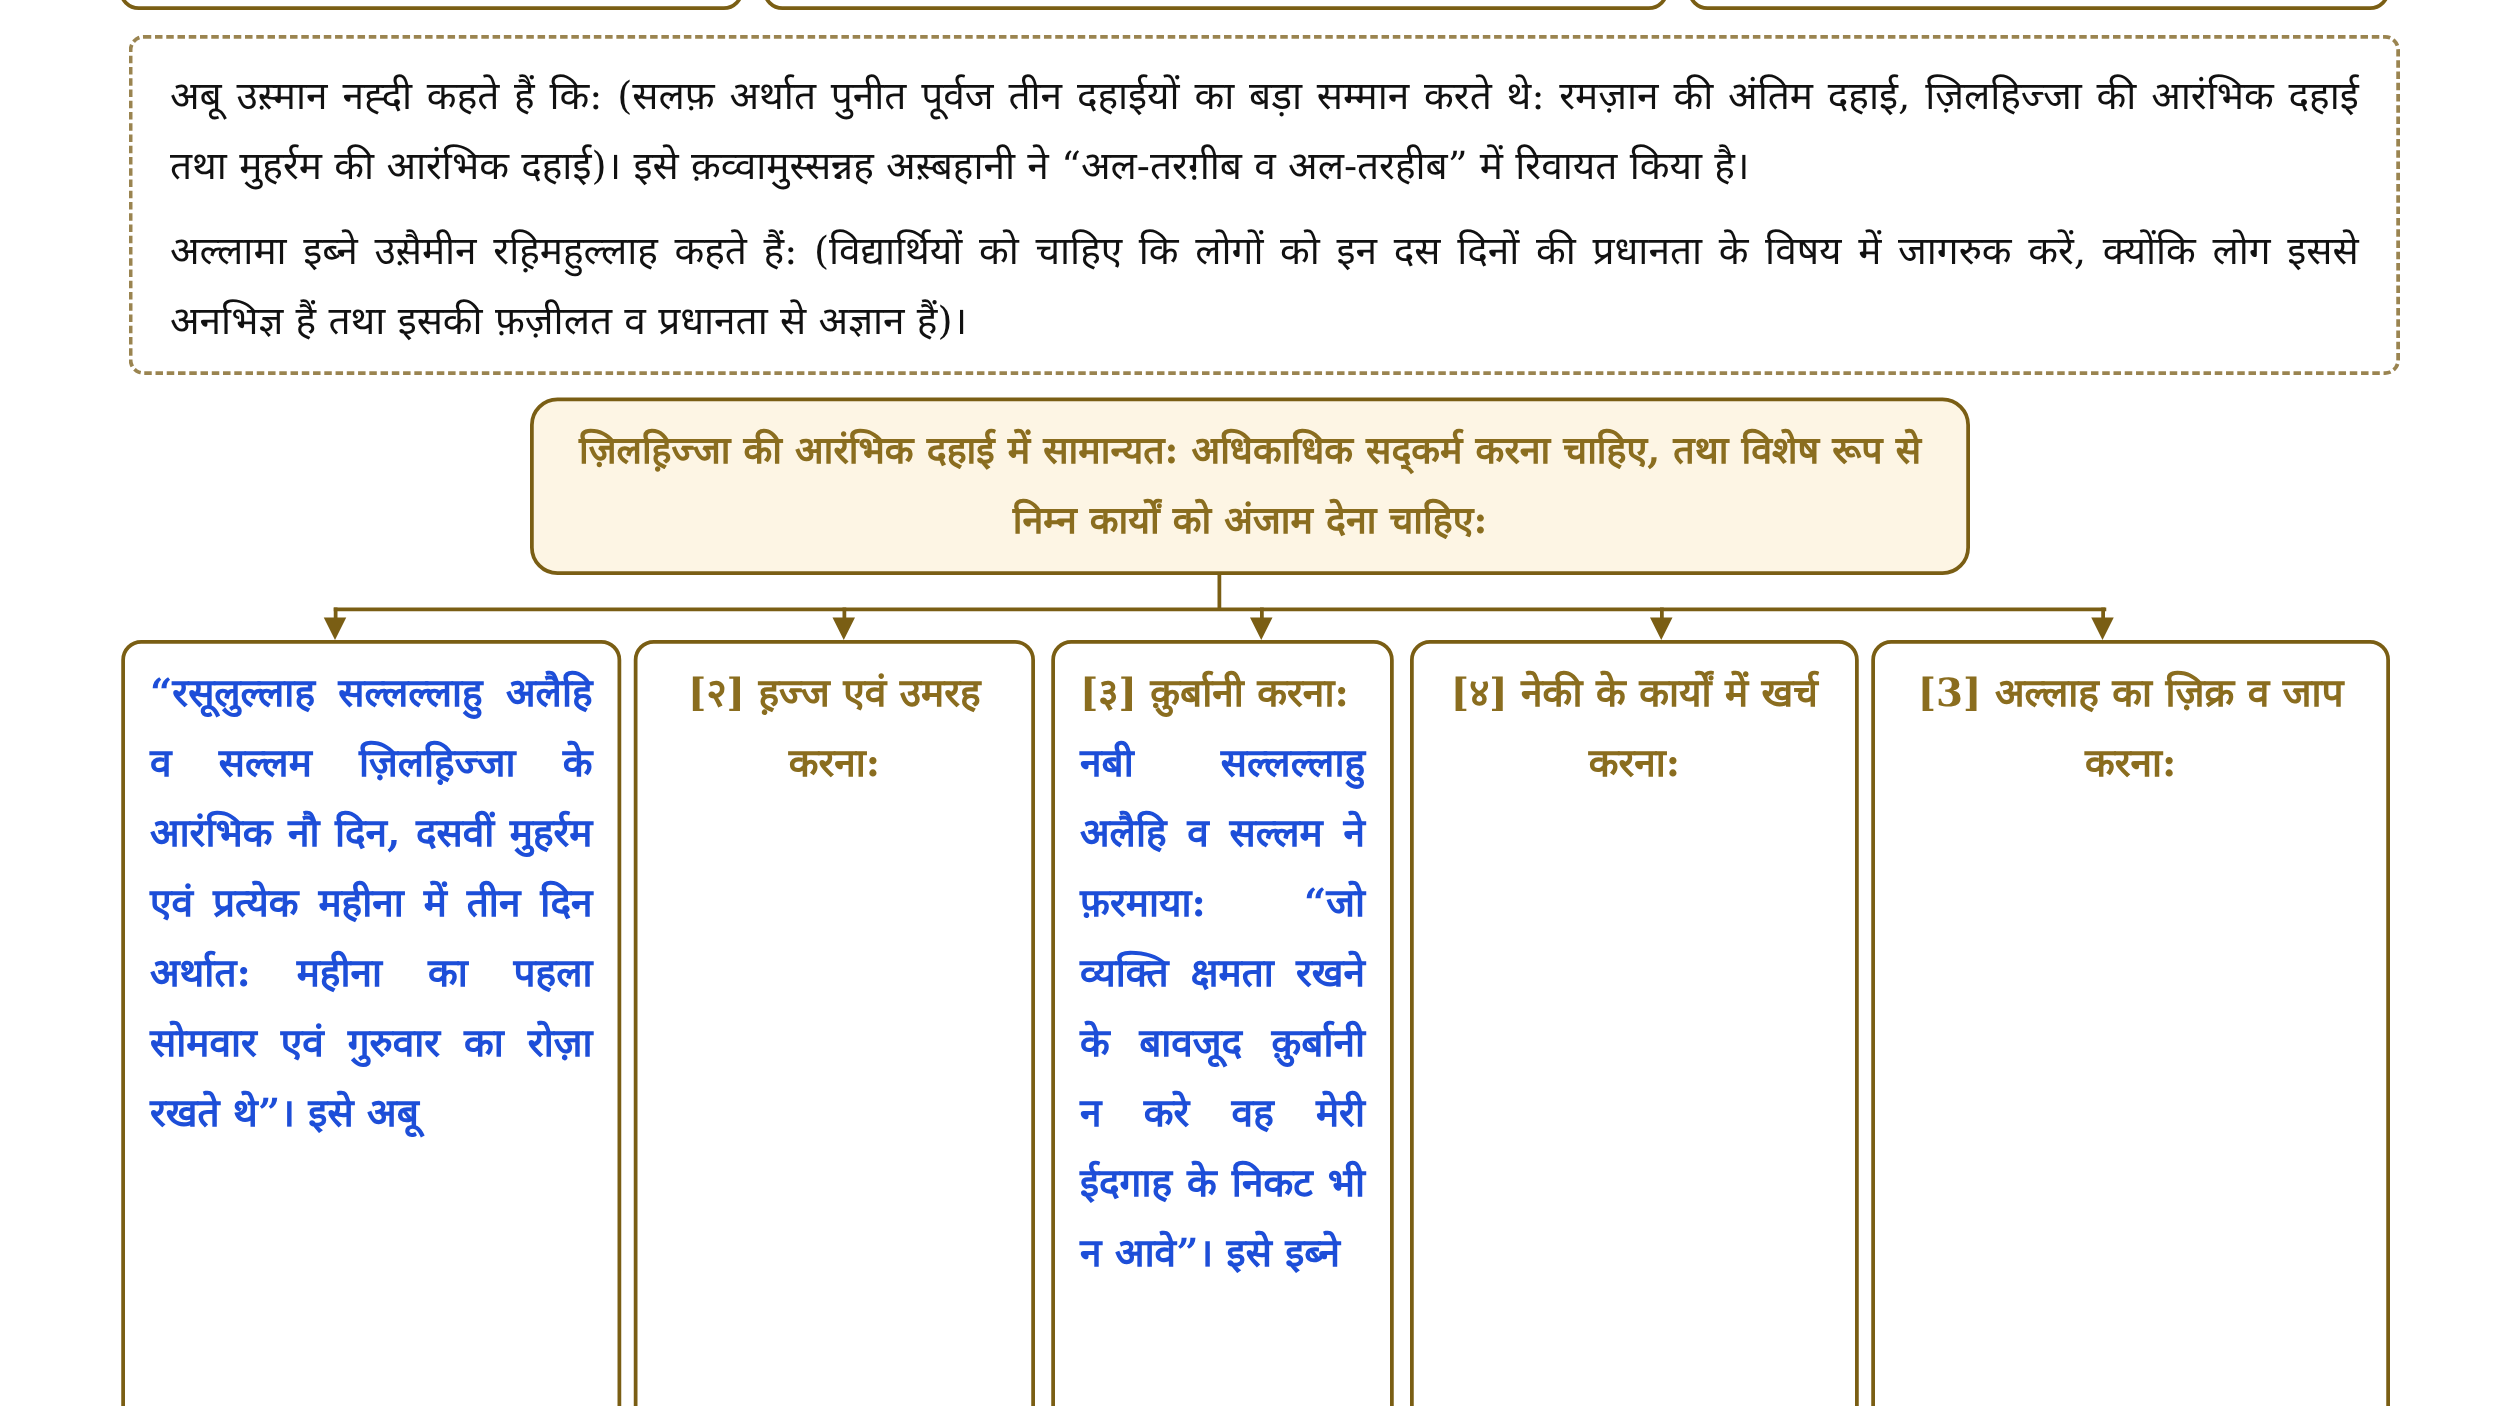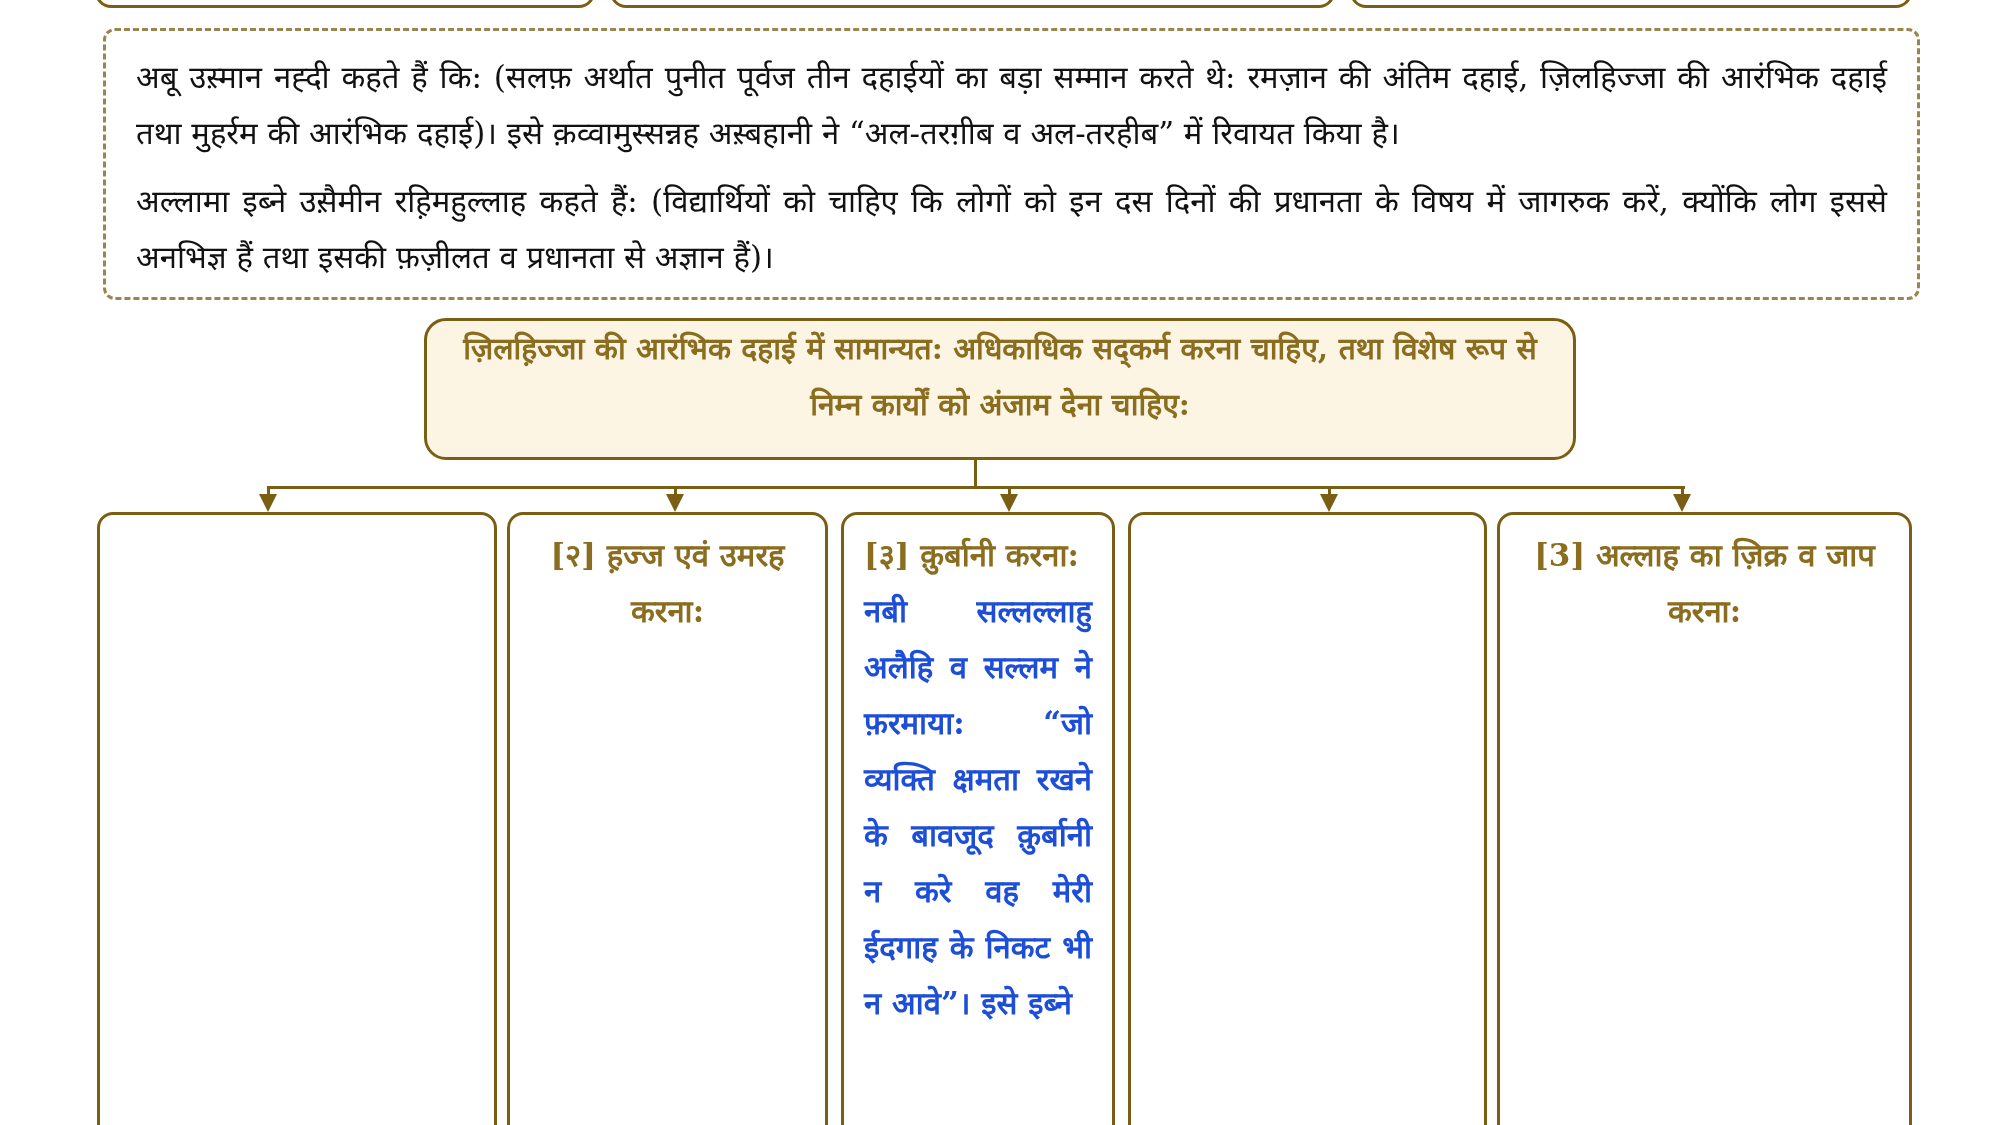--- a/index.html
+++ b/index.html
@@ -4,21 +4,21 @@
 <style>
   html, body { margin:0; padding:0; }
   body { width:2000px; height:1125px; position:relative; overflow:hidden; background:#ffffff;
          font-family:"DejaVu Sans", sans-serif; color:#111; }
   .top-box { position:absolute; top:-24px; height:32px; border:3px solid #7a5e14; border-radius:0 0 16px 16px; background:#fff; box-sizing:border-box; }
   .dash-box { position:absolute; left:103px; top:28px; width:1817px; height:272px; box-sizing:border-box;
               border:3px dashed #9a8450; border-radius:12px; padding:18px 30px 0 30px; }
   .dash-box p { margin:0 0 12px 0; font-size:31px; line-height:56px; text-align:justify; font-family:"DejaVu Serif", serif; }
   .center-box { position:absolute; left:424px; top:318px; width:1152px; height:142px; box-sizing:border-box;
                 border:3px solid #7a5e14; border-radius:22px; background:#fdf5e4;
-                display:flex; align-items:flex-start; justify-content:center; padding:0 30px; }
+                display:flex; align-items:center; justify-content:center; padding:0 30px; }
   .center-box span { color:#8a6d1f; font-weight:bold; font-size:30px; line-height:56px; text-align:center; font-family:"DejaVu Serif", serif; }
   .vline { position:absolute; background:#7a5e14; }
   .arrow { position:absolute; width:0; height:0; border-left:9px solid transparent; border-right:9px solid transparent; border-top:18px solid #7a5e14; }
   .col { position:absolute; top:512px; height:640px; box-sizing:border-box; border:3px solid #7a5e14;
          border-radius:16px 16px 0 0; background:#fff; padding:12px 20px 0 20px; }
   .col .ttl { color:#8a6d1f; font-weight:bold; font-size:31px; line-height:56px; text-align:center; font-family:"DejaVu Serif", serif; }
   .col .body { font-size:31px; line-height:56px; text-align:justify; font-weight:bold; color:#1d4ed8; font-family:"DejaVu Serif", serif; }
 </style>
 </head>
 <body>
@@ -43,25 +43,27 @@
 <div class="vline" style="left:1008px;top:486px;width:3px;height:10px;"></div>
 <div class="vline" style="left:1328px;top:486px;width:3px;height:10px;"></div>
 <div class="vline" style="left:1681px;top:486px;width:3px;height:10px;"></div>
 <div class="arrow" style="left:259px;top:494px;"></div>
 <div class="arrow" style="left:666px;top:494px;"></div>
 <div class="arrow" style="left:1000px;top:494px;"></div>
 <div class="arrow" style="left:1320px;top:494px;"></div>
 <div class="arrow" style="left:1673px;top:494px;"></div>
 
 <div class="col" style="left:97px;width:400px;">
+  <div class="body">“रसूलुल्लाह सल्लल्लाहु अलैहि व सल्लम ज़िलह़िज्जा के आरंभिक नौ दिन, दसवीं मुहर्रम एवं प्रत्येक महीना में तीन दिन अर्थात: महीना का पहला सोमवार एवं गुरुवार का रोज़ा रखते थे”। इसे अबू</div>
 </div>
 <div class="col" style="left:507px;width:321px;">
   <div class="ttl">[२] ह़ज्ज एवं उमरह करना:</div>
 </div>
 <div class="col" style="left:841px;width:274px;">
   <div class="ttl" style="text-align:left;">[३] क़ुर्बानी करना:</div>
   <div class="body">नबी सल्लल्लाहु अलैहि व सल्लम ने फ़रमाया: “जो व्यक्ति क्षमता रखने के बावजूद क़ुर्बानी न करे वह मेरी ईदगाह के निकट भी न आवे”। इसे इब्ने</div>
 </div>
 <div class="col" style="left:1128px;width:359px;">
+  <div class="ttl">[४] नेकी के कार्यों में खर्च करना:</div>
 </div>
 <div class="col" style="left:1497px;width:415px;">
   <div class="ttl">[3] अल्लाह का ज़िक्र व जाप करना:</div>
 </div>
 
 </body></html>

